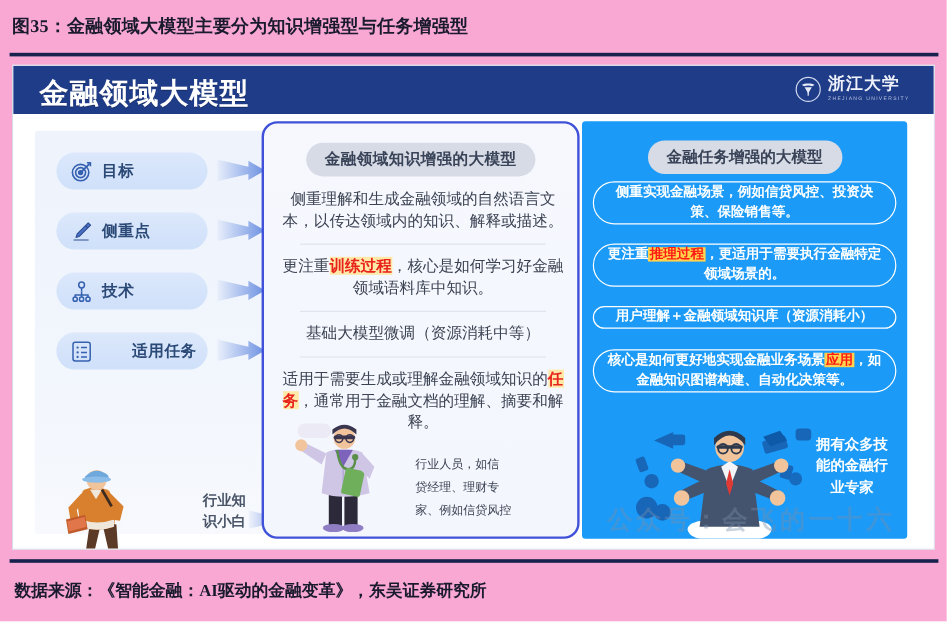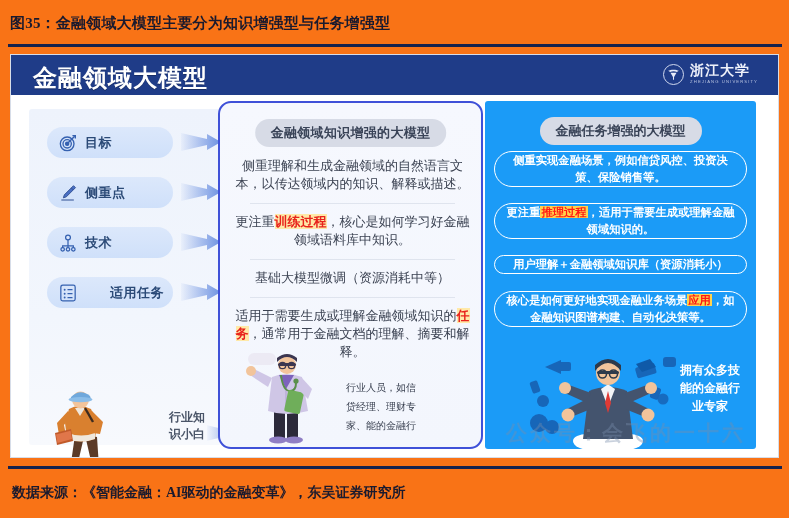--- a/index.html
+++ b/index.html
@@ -3,21 +3,21 @@
 <meta charset="utf-8">
 <style>
   * { box-sizing: border-box; }
   html, body {
     margin: 0; padding: 0;
     width: 789px; height: 518px;
     background: #ffffff;
     font-family: "Liberation Sans", "DejaVu Sans", sans-serif;
     overflow: hidden;
   }
-  .page { position: relative; width: 789px; height: 518px; background:#f97316; }
+  .page { position: relative; width: 789px; height: 518px; background:#f9a8d4; }
 
   
   .fig-caption {
     position: absolute; left: 10px; top: 8px; width: 770px; height: 30px;
     font-family: "Liberation Serif", "DejaVu Serif", serif;
     font-weight: bold; font-size: 15px; color: #1a1a2e;
     letter-spacing: .2px; white-space: nowrap; line-height: 30px;
   }
   .rule-top {
     position: absolute; left: 8px; top: 44px; width: 774px; height: 3px;
@@ -361,33 +361,33 @@
             <path d="M51 13 Q61 3 71 13 L71 9 Q61 1 51 9 Z" fill="#3b3650"></path>
             <rect x="52" y="14" width="18" height="3" rx="1.5" fill="#3b3650"></rect>
             <circle cx="56.5" cy="16.5" r="3.2" fill="none" stroke="#3b3650" stroke-width="1.3"></circle>
             <circle cx="65.5" cy="16.5" r="3.2" fill="none" stroke="#3b3650" stroke-width="1.3"></circle>
           </svg>
         </div>
 
         <div class="doctor-text">
           <div>行业人员，如信</div>
           <div>贷经理、理财专</div>
-          <div>家、能的金融行</div>
+          <div>家、例如信贷风控</div>
         </div>
       </div>
 
       <div class="col-right">
         <div class="right-title">金融任务增强的大模型</div>
 
         <div class="right-box" style="top:50px;">
           <span>侧重实现金融场景，例如信贷风控、投资决策、保险销售等。</span>
         </div>
 
         <div class="right-box" style="top:102px;">
-          <span>更注重</span><span class="hl-red-w">推理过程</span><span>，适用于需要生成或理解金融领域知识的。</span>
+          <span>更注重</span><span class="hl-red-w">推理过程</span><span>，更适用于需要执行金融特定领域场景的。</span>
         </div>
 
         <div class="right-box" style="top:154px;">
           <span>用户理解＋金融领域知识库（资源消耗小）</span>
         </div>
 
         <div class="right-box" style="top:190px;">
           <span>核心是如何更好地实现金融业务场景</span><span class="hl-red-w">应用</span><span>，如金融知识图谱构建、自动化决策等。</span>
         </div>
 

